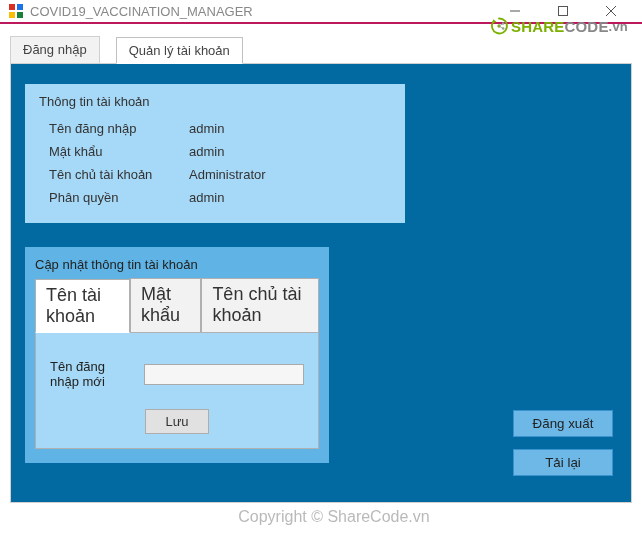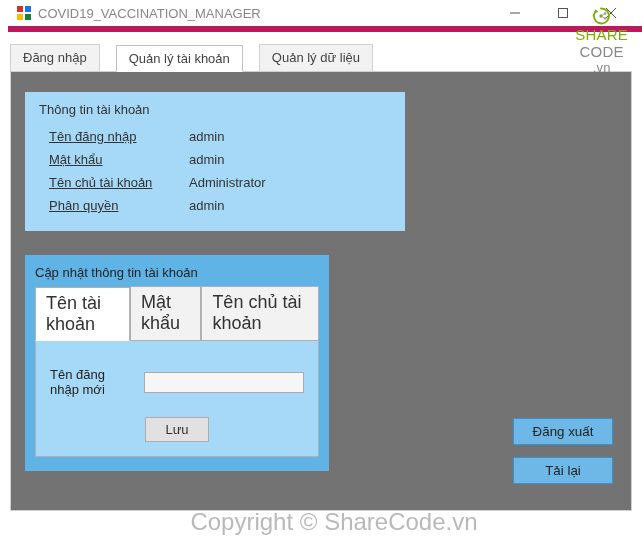--- a/index.html
+++ b/index.html
@@ -10,27 +10,26 @@
     font-size: 13px;
     background: #ffffff;
     color: #333;
     width: 642px;
     height: 553px;
     position: relative;
     overflow: hidden;
   }
   
   .titlebar {
-    height: 32px;
+    height: 24px;
     background: #fff;
     display: flex;
     align-items: center;
     padding: 0 8px;
-    border-bottom: 6px solid #be185d;
-    margin-left: 8px;
+    border-bottom: 2px solid #be185d;
   }
   .titlebar .app-icon {
     width: 16px; height: 16px;
     margin-right: 6px;
     display: inline-flex;
     align-items: center;
     justify-content: center;
   }
   .titlebar .title {
     color: #888;
@@ -77,21 +76,21 @@
     position: relative;
   }
   .tab.active {
     background: #fff;
     border: 1px solid #c0c0c0;
     border-bottom: 1px solid #fff;
     z-index: 3;
     top: 1px;
   }
   .tab-pane {
-    background: #737373;
+    background: #0369a1;
     border: 1px solid #d0d0d0;
     padding: 20px 14px 14px 14px;
     position: relative;
     min-height: 440px;
     z-index: 1;
   }
   
   .panel-light {
     background: #a6d9f7;
     padding: 10px 14px 14px 14px;
@@ -102,21 +101,20 @@
     color: #333;
     margin-bottom: 8px;
   }
   .info-row {
     display: flex;
     padding: 4px 10px 4px 10px;
   }
   .info-row .label {
     width: 140px;
     color: #333;
-    text-decoration: underline;
   }
   .info-row .value {
     color: #333;
   }
   
   .panel-dark {
     background: #5fb4e5;
     width: 304px;
     padding: 10px 10px 14px 10px;
   }
@@ -199,44 +197,43 @@
     position: absolute;
     right: 18px;
     bottom: 26px;
     display: flex;
     flex-direction: column;
     gap: 12px;
   }
   
   .sharecode-logo {
     position: absolute;
-    top: 6px;
+    top: 16px;
     right: 14px;
     display: flex;
     align-items: center;
     font-family: Arial, sans-serif;
-    font-weight: 400;
+    font-weight: 700;
     font-size: 15px;
     letter-spacing: 0.2px;
     color: #888;
     pointer-events: none;
     z-index: 10;
-    flex-direction: column;
   }
   .sharecode-logo .share-green { color: #7bb000; }
   .sharecode-logo .share-gray { color: #888; }
   .sharecode-logo .share-vn { color: #888; font-size: 13px; }
   .sharecode-logo svg { margin-right: 2px; }
   
   .watermark {
     position: absolute;
     left: 0; right: 0;
     top: 508px;
     text-align: center;
-    font-size: 24px;
+    font-size: 16px;
     color: rgba(128,128,128,0.55);
     font-family: Arial, sans-serif;
     pointer-events: none;
     z-index: 20;
     padding-left: 26px;
   }
 </style>
 </head>
 <body>
 
@@ -283,21 +280,20 @@
   <span class="share-green">SHARE</span>
     <span class="share-gray">CODE</span>
     <span class="share-vn">.vn</span>
 </div>
 
 <div class="content">
   <div class="tab-container">
     <div class="tab-strip">
       <div class="tab">Đăng nhập</div>
       <div class="tab active">Quản lý tài khoản</div>
-      <div class="tab">Quản lý dữ liệu</div>
     </div>
     <div class="tab-pane">
 
       <div class="panel-light">
         <div class="panel-title">Thông tin tài khoản</div>
         <div class="info-row">
           <div class="label">Tên đăng nhập</div>
           <div class="value">admin</div>
         </div>
         <div class="info-row">

